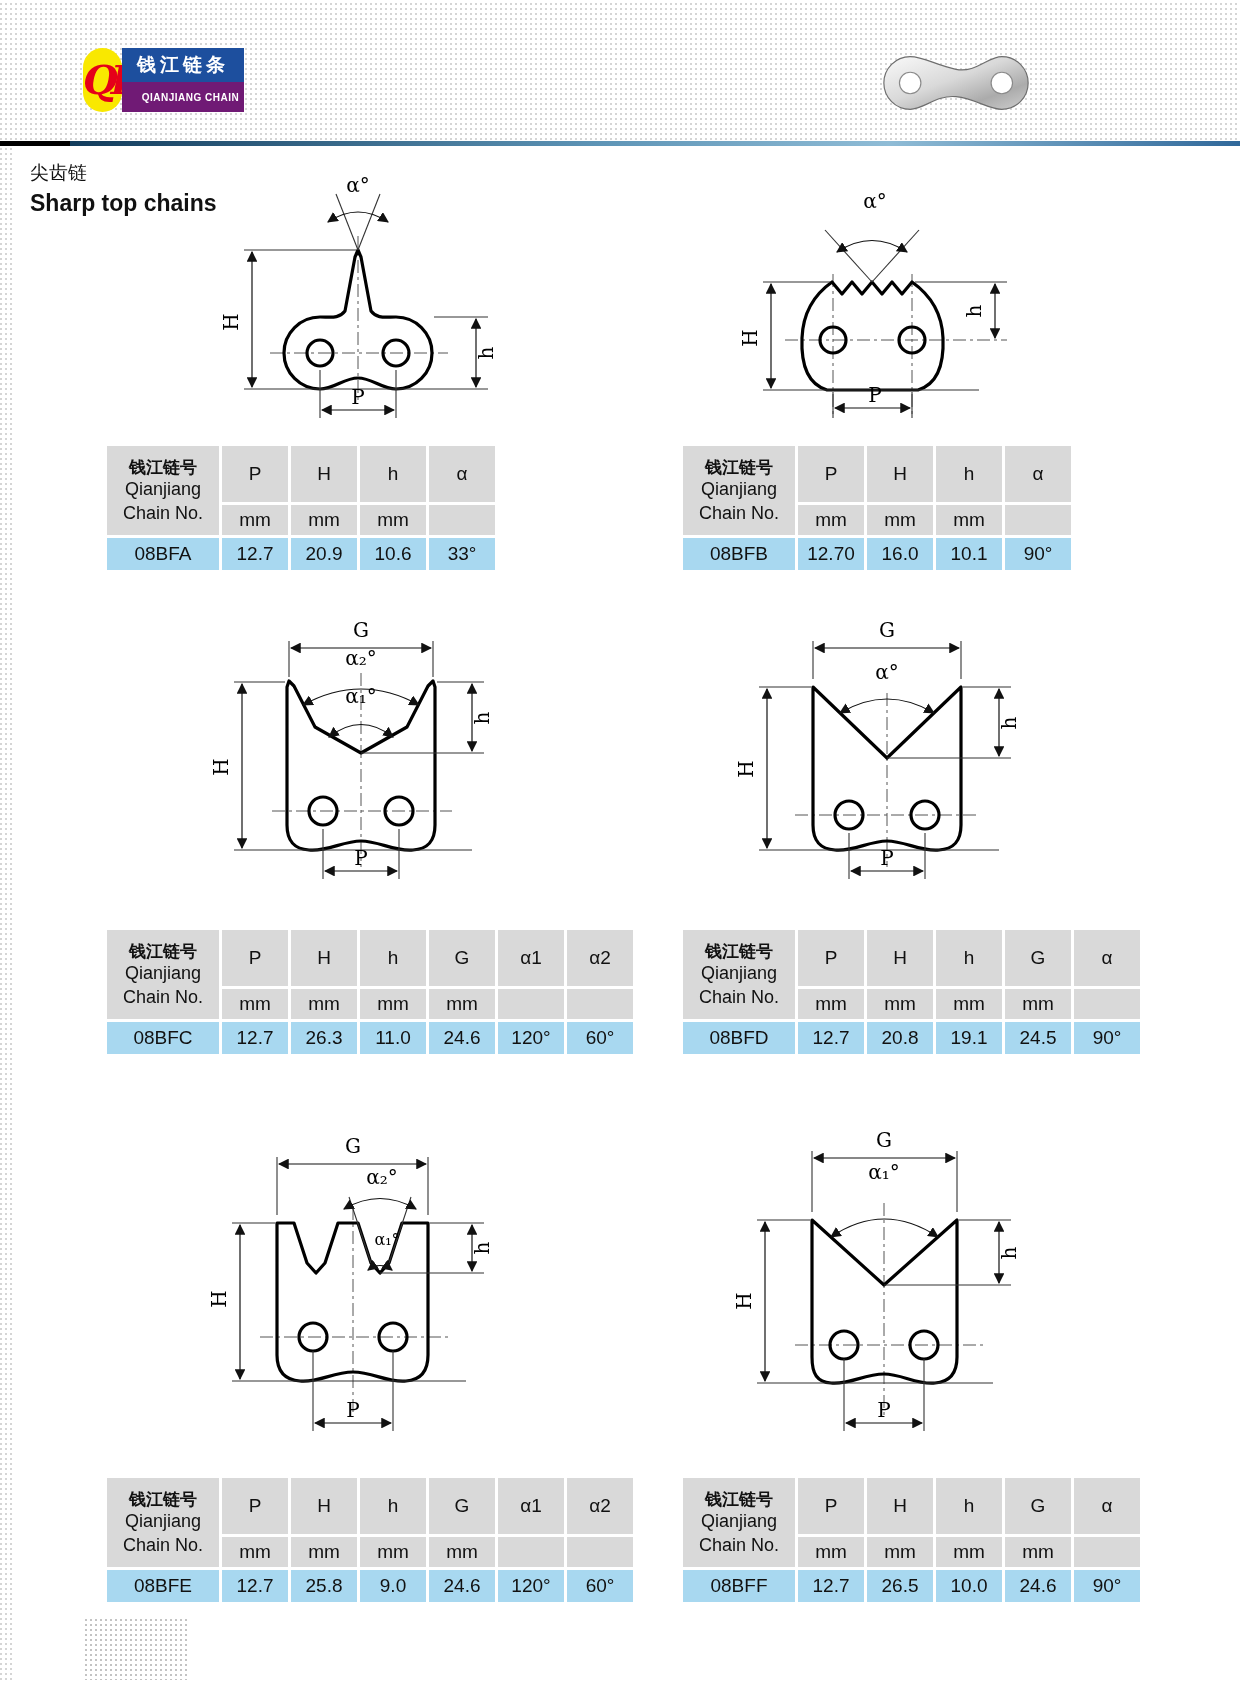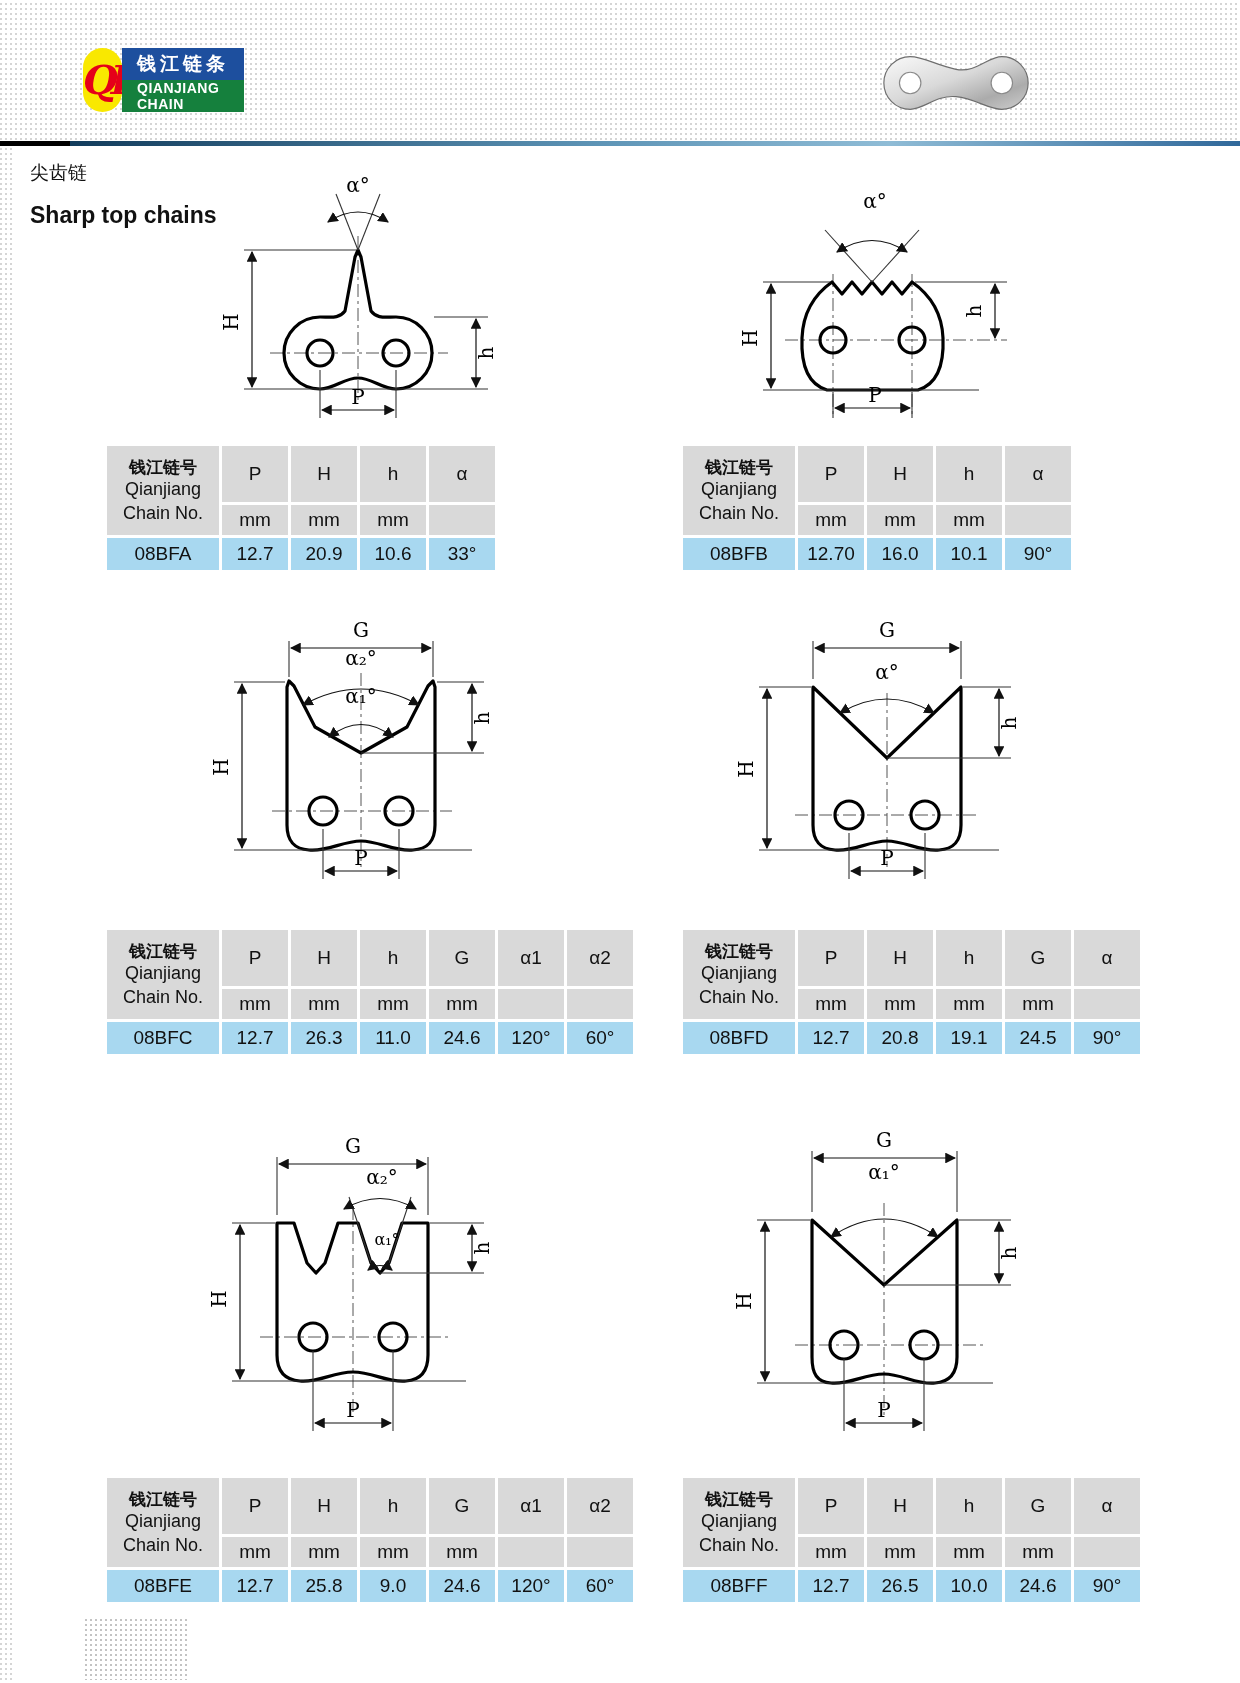--- a/index.html
+++ b/index.html
@@ -21,26 +21,26 @@
   .rule-blue{left:70px;top:141px;width:1170px;height:5px;
         background:linear-gradient(90deg,#123c5c,#5d94b6 45%,#8fbcd6 70%,#30689a);}
   
   .logo{left:83px;top:48px;display:flex;}
   .logo-q{width:39px;height:64px;background:#f9e800;color:#e50019;text-align:center;
           font-family:"DejaVu Serif",serif;font-style:italic;font-weight:700;
           font-size:40px;line-height:64px;letter-spacing:-7px;padding-right:7px;box-sizing:border-box;border-radius:20px;}
   .logo-txt{width:122px;height:64px;display:flex;flex-direction:column;}
   .logo-zh{flex:1.15;background:#1d4f9e;color:#fff;font-weight:700;font-size:19px;
            letter-spacing:4px;display:flex;align-items:center;justify-content:center;font-family:Liberation Serif, serif;}
-  .logo-en{flex:1;background:#15803d;color:#fff;font-weight:700;font-size:14px;
+  .logo-en{flex:1;background:#701a75;color:#fff;font-weight:700;font-size:10px;
            letter-spacing:.5px;display:flex;align-items:center;justify-content:center;padding-left:15px;}
   
   .title{left:30px;top:160px;}
   .t-zh{font-family:"DejaVu Serif",serif;font-size:19px;}
-  .t-en{font-size:23px;font-weight:700;margin-top:16px;}
+  .t-en{font-size:23px;font-weight:700;margin-top:4px;}
   
   table.spec{position:absolute;border-collapse:separate;border-spacing:3px;}
   table.spec td{text-align:center;vertical-align:middle;padding:0;}
   td.hd{background:#d9d9d9;}
   td.lb{width:66px;height:56px;font-size:19px;}
   td.un{height:30px;font-size:19px;margin-left:48px;}
   td.dv{background:#a8d8f0;height:32px;font-size:19px;margin-left:8px;}
   td.chain{width:112px;}
   td.chain.hd{font-size:18px;line-height:1.3;}
   .zh-line{font-family:"DejaVu Serif",serif;font-size:17px;font-weight:bold;}

